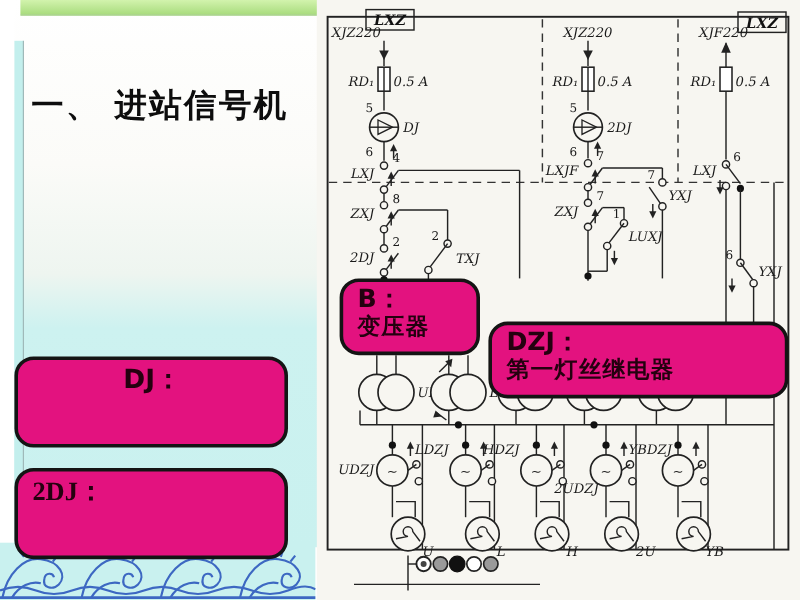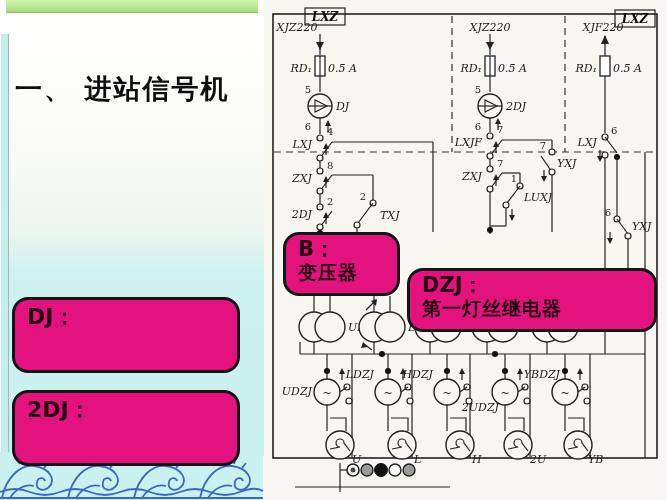--- a/index.html
+++ b/index.html
@@ -1,40 +1,40 @@
 <!DOCTYPE html>
 <html><head>
 <meta charset="utf-8">
 <style>
   html,body{margin:0;padding:0;}
   body{width:667px;height:500px;position:relative;overflow:hidden;
        background:#ffffff;font-family:"Liberation Sans",sans-serif;}
 
   
-  .left-panel{position:absolute;left:1px;top:0;width:263px;height:456px;
+  .left-panel{position:absolute;left:12px;top:0;width:263px;height:456px;
     background:linear-gradient(180deg,#ffffff 0%,#fbfbf8 30%,#eef5f0 50%,
                #cdf2f0 60%,#c9f1ef 100%);}
   .top-strip{position:absolute;left:5px;top:0;width:252px;height:12px;
     background:linear-gradient(180deg,#d2f3ad,#a9dc7e);
     border-bottom:1px solid #8cc464;}
   .left-edge{position:absolute;left:0;top:34px;width:7px;height:424px;
     background:#c3efed;border-right:1px solid #9fb9b9;}
   .slide-title{position:absolute;left:14px;top:68px;width:244px;
     font-family:"DejaVu Sans",sans-serif;font-weight:900;
     font-size:27px;line-height:1.55;color:#0d0d0d;letter-spacing:2px;}
 
   
   .callout{position:absolute;background:#e3127f;border:3px solid #141414;
     border-radius:16px;color:#24010f;z-index:6;
     font-family:"DejaVu Sans",sans-serif;font-weight:900;
     padding:4px 10px 5px 12px;box-sizing:border-box;}
   .callout .head{font-size:22px;line-height:1.15;}
   .callout .body{font-size:20px;line-height:1.25;letter-spacing:1px;}
-  .co-dj {left:12px;top:297px;width:228px;height:76px;}
-  .co-2dj{left:12px;top:390px;width:228px;height:76px;}
+  .co-dj {left:12px;top:297px;width:228px;height:76px;text-align:center;}
+  .co-2dj{left:12px;top:390px;width:228px;height:76px;font-family:Liberation Serif, serif;}
   .co-b  {left:283px;top:232px;width:117px;height:64px;padding-top:2px;}
   .co-dzj{left:407px;top:232px;width:250px;height:64px;padding-top:2px;margin-top:36px;}
   .co-b .head,.co-dzj .head{font-size:21px;}
   .co-b .body,.co-dzj .body{font-size:19px;}
 
   
   .circuit{position:absolute;left:0;top:0;z-index:2;}
   .w{stroke:#222;stroke-width:1.2;fill:none;}
   .wd{stroke:#333;stroke-width:1.2;fill:none;stroke-dasharray:7 5;}
   .box{stroke:#222;stroke-width:1.6;fill:none;}

